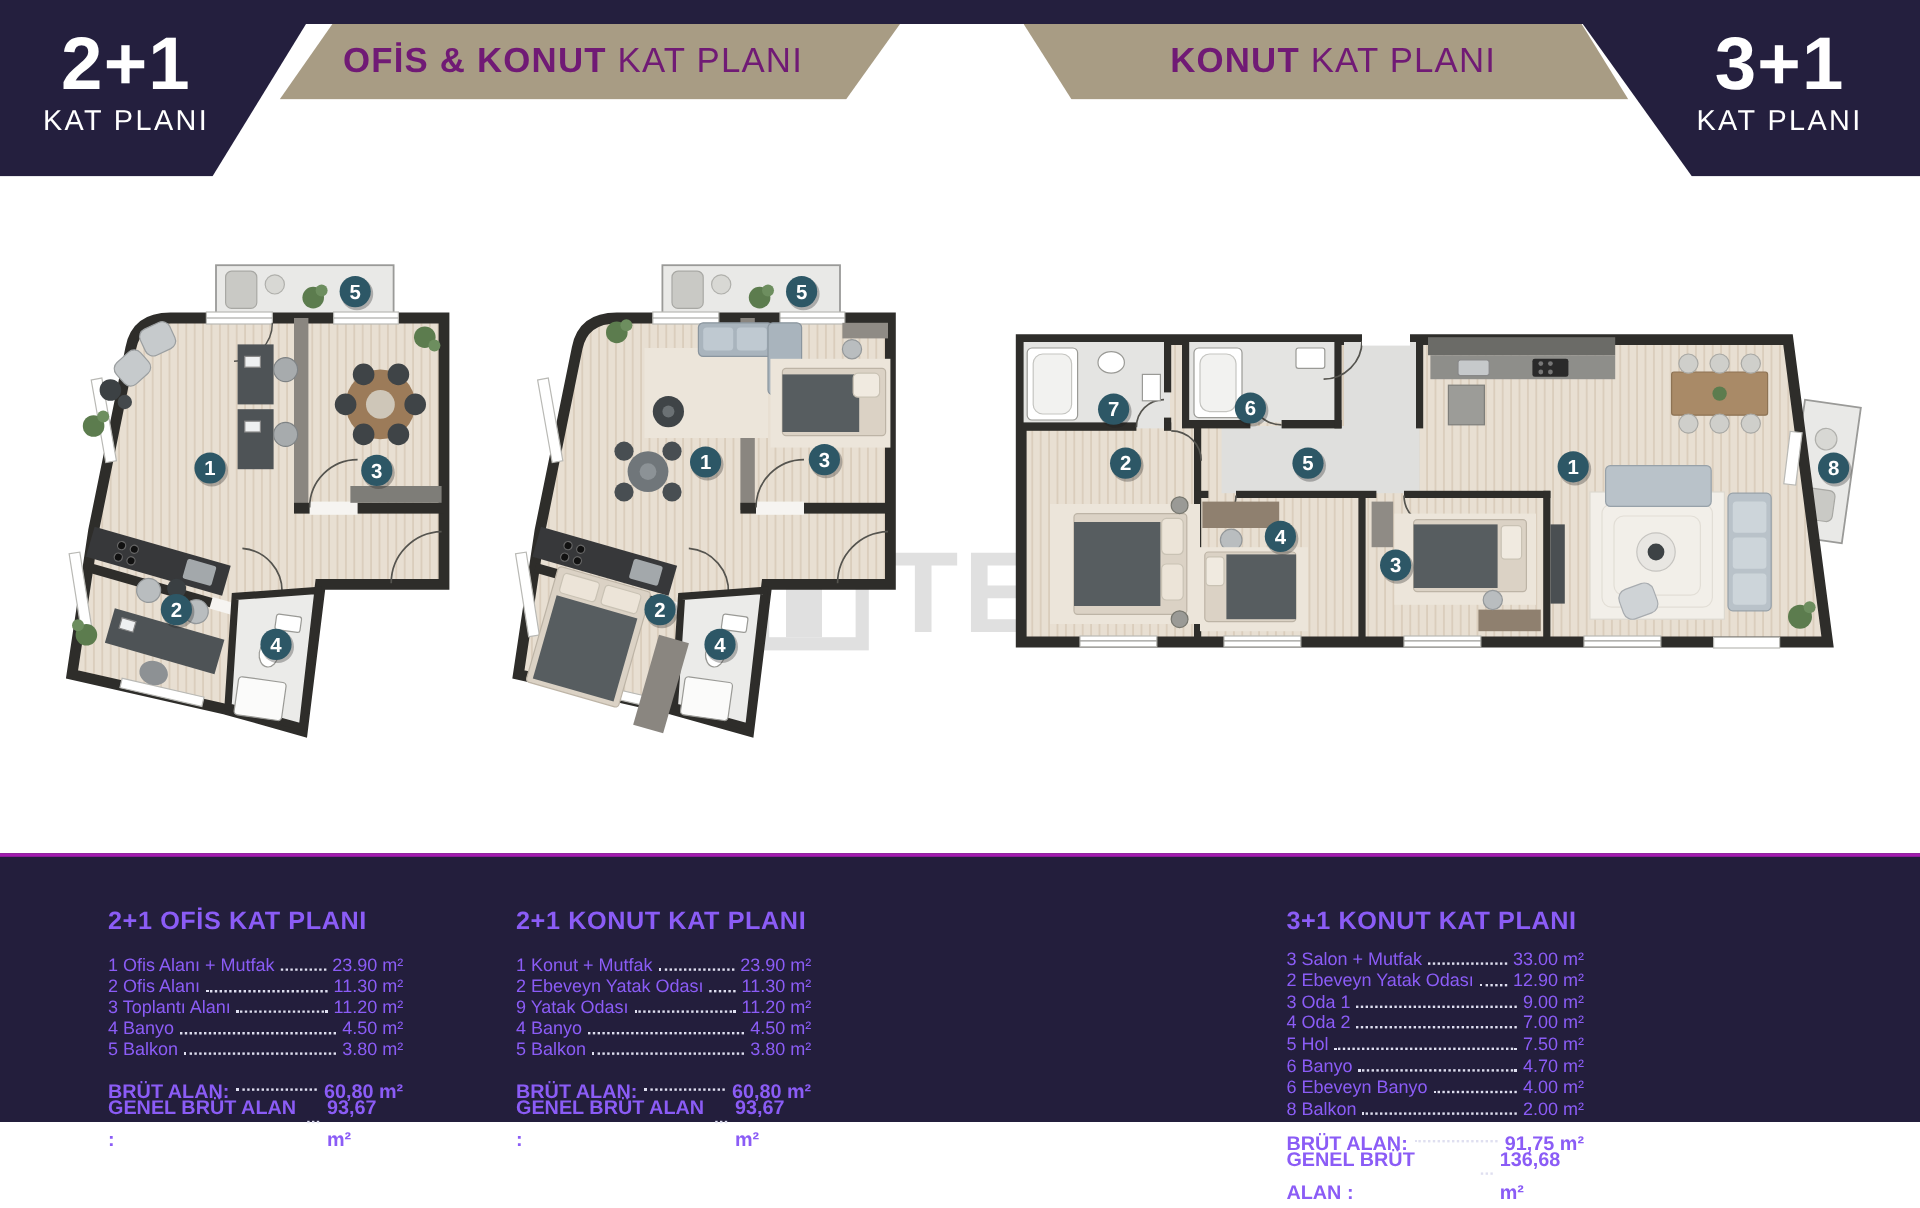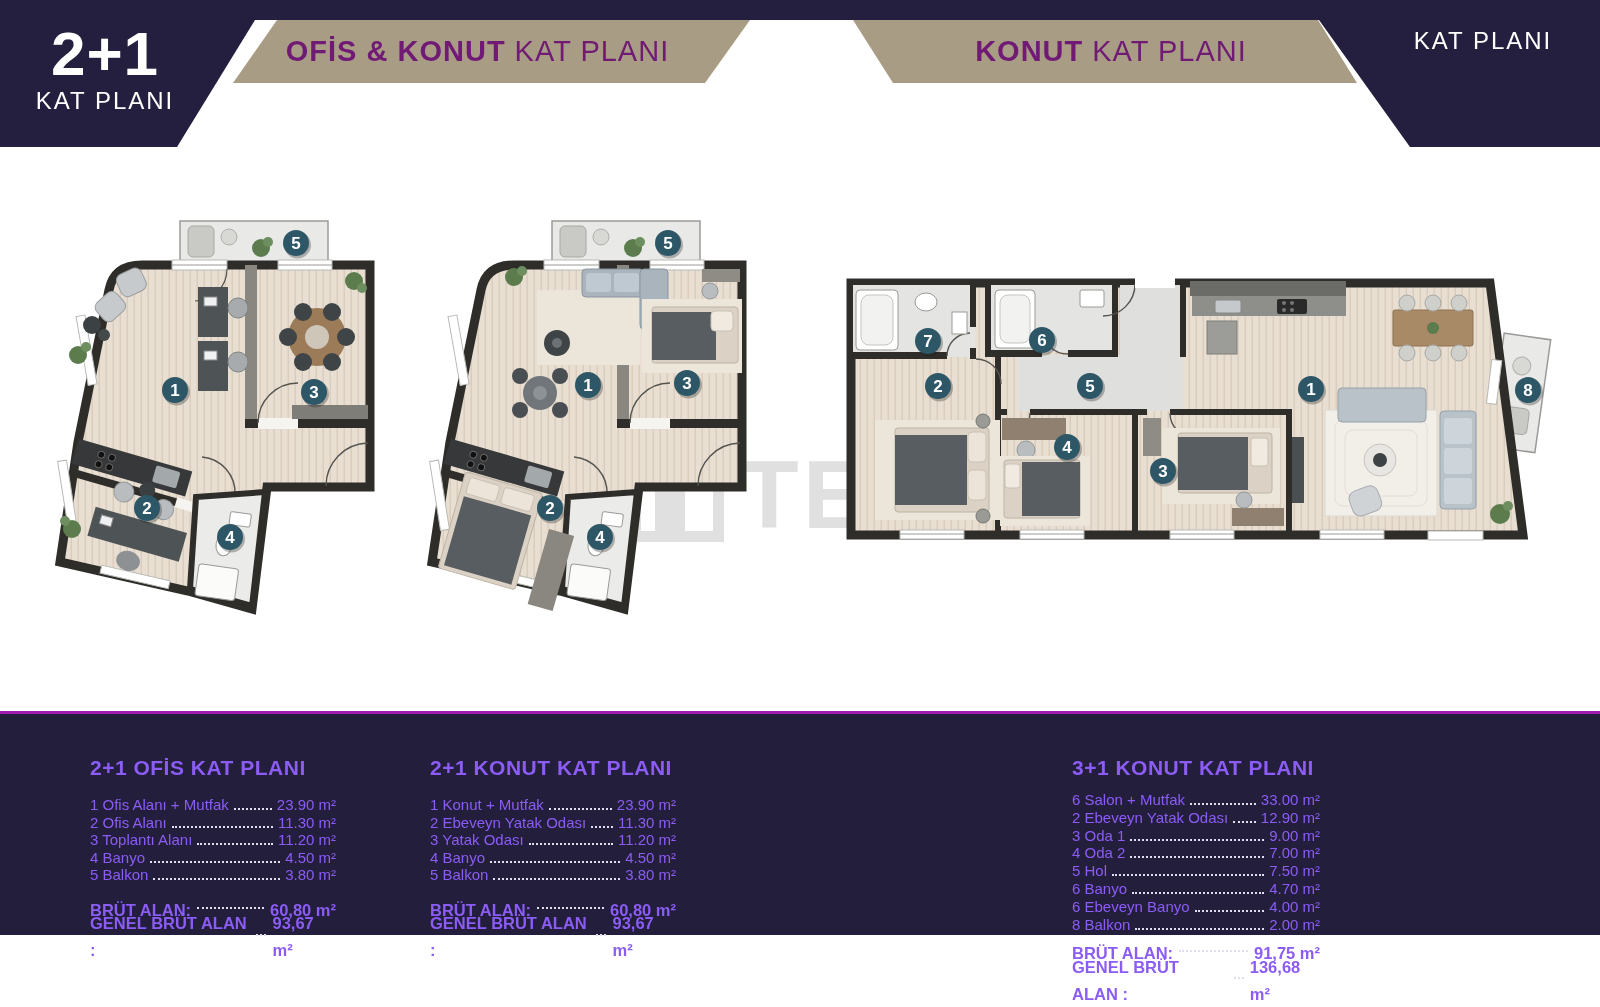--- a/index.html
+++ b/index.html
@@ -480,20 +480,21 @@
 
   <div id="top-band" class="navy"></div>
   <div id="corner-left" class="navy"></div>
   <div id="corner-right" class="navy"></div>
 
   <div id="corner-text-left" class="corner-text">
     <div class="corner-big">2+1</div>
     <div class="corner-small">KAT PLANI</div>
   </div>
   <div id="corner-text-right" class="corner-text">
+    <div class="corner-big">3+1</div>
     <div class="corner-small">KAT PLANI</div>
   </div>
 
   <div id="banner-left" class="banner">
     <b>OFİS &amp; KONUT</b>
     <span class="reg">KAT PLANI</span>
   </div>
   <div id="banner-right" class="banner">
     <b>KONUT</b>
     <span class="reg">KAT PLANI</span>
@@ -549,21 +550,21 @@
             <span class="lbl">1 Konut + Mutfak</span>
             <span class="dots"></span>
             <span class="val">23.90 m²</span>
           </div>
           <div class="lrow">
             <span class="lbl">2 Ebeveyn Yatak Odası</span>
             <span class="dots"></span>
             <span class="val">11.30 m²</span>
           </div>
           <div class="lrow">
-            <span class="lbl">3 Yatak Odası</span>
+            <span class="lbl">9 Yatak Odası</span>
             <span class="dots"></span>
             <span class="val">11.20 m²</span>
           </div>
           <div class="lrow">
             <span class="lbl">4 Banyo</span>
             <span class="dots"></span>
             <span class="val">4.50 m²</span>
           </div>
           <div class="lrow">
             <span class="lbl">5 Balkon</span>
@@ -581,21 +582,21 @@
             <span class="lbl">GENEL BRÜT ALAN :</span>
             <span class="dots"></span>
             <span class="val">93,67 m²</span>
           </div>
         </div>
     </div>
     <div class="lcol" id="lcol-2">
       <div class="ltitle">3+1 KONUT KAT PLANI</div>
       <div class="litems">
           <div class="lrow">
-            <span class="lbl">6 Salon + Mutfak</span>
+            <span class="lbl">3 Salon + Mutfak</span>
             <span class="dots"></span>
             <span class="val">33.00 m²</span>
           </div>
           <div class="lrow">
             <span class="lbl">2 Ebeveyn Yatak Odası</span>
             <span class="dots"></span>
             <span class="val">12.90 m²</span>
           </div>
           <div class="lrow">
             <span class="lbl">3 Oda 1</span>

